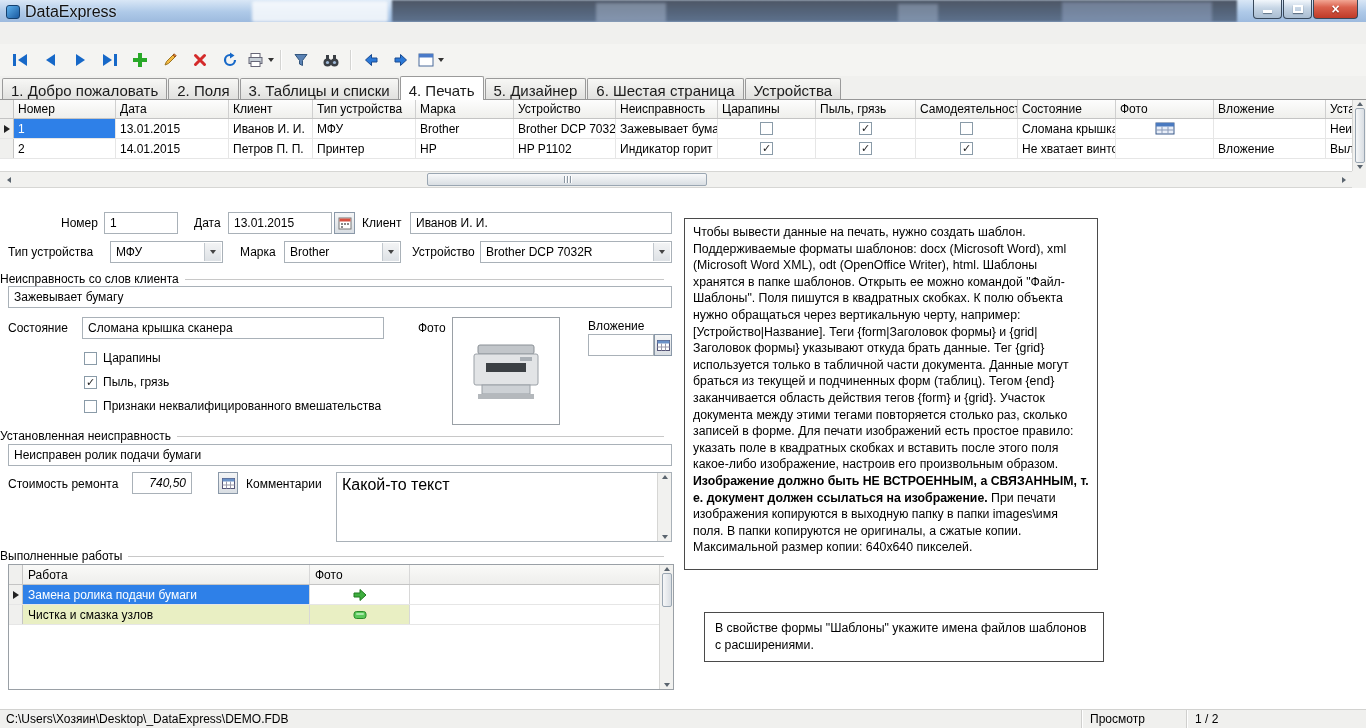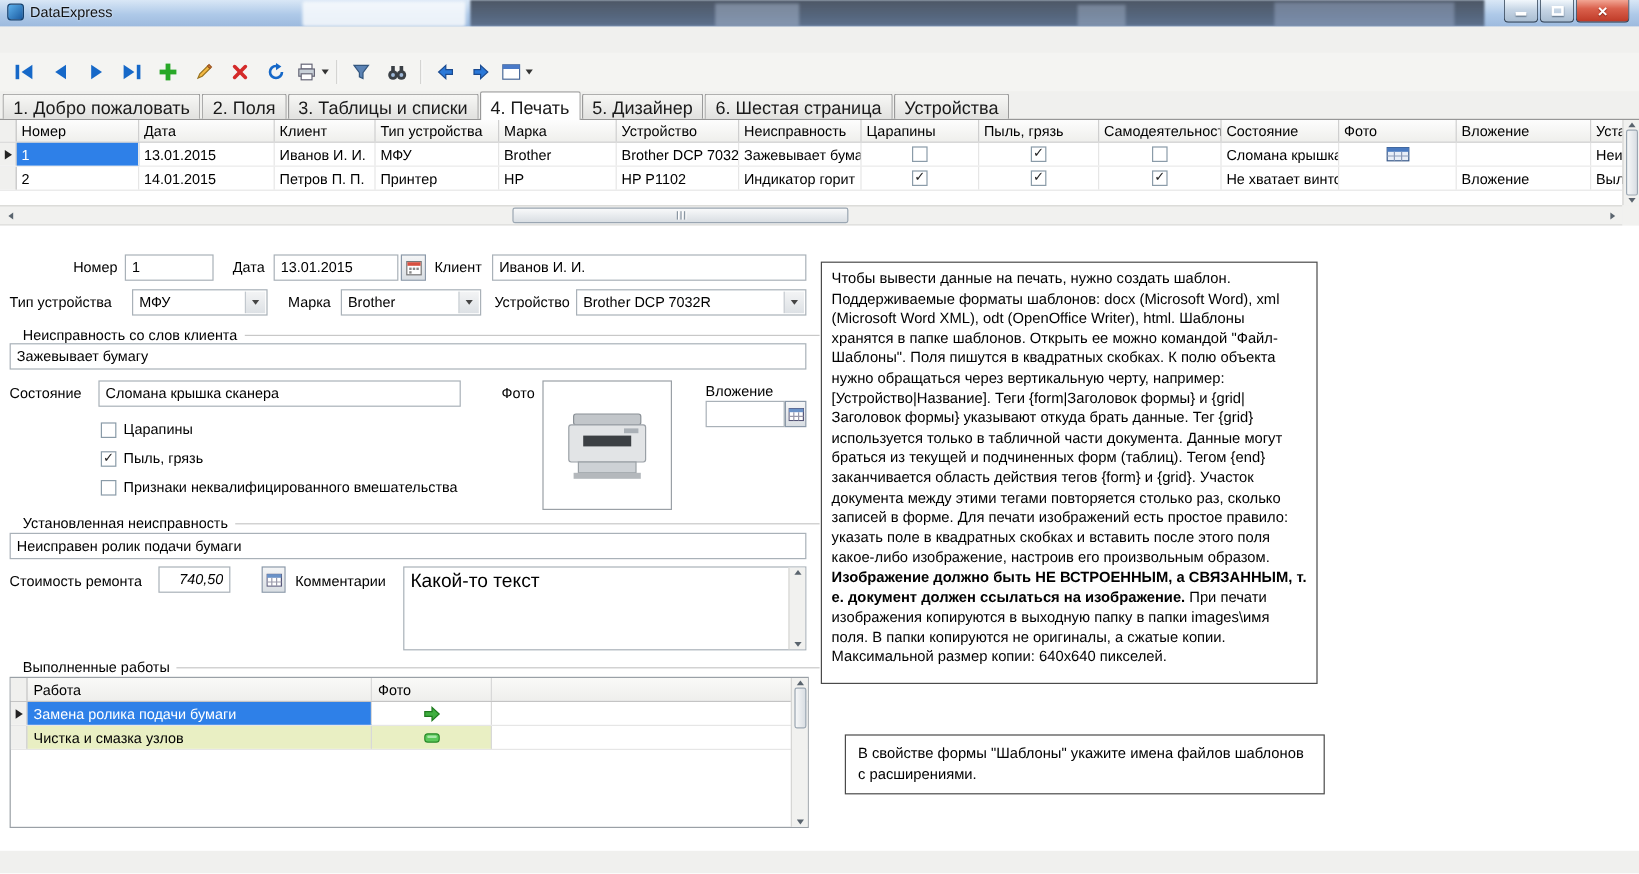--- a/index.html
+++ b/index.html
@@ -12,21 +12,21 @@
   background:linear-gradient(#d9e7f6,#aec9e8 55%,#9dbade); overflow:hidden; }
 .tb-shape { position:absolute; top:0; height:22px; }
 .tb-dark { left:392px; width:845px; background:linear-gradient(rgba(22,30,44,.72),rgba(48,60,82,.58)); filter:blur(1px); }
 .tb-light1 { left:252px; width:136px; top:1px; height:21px; background:rgba(248,250,253,.85); filter:blur(1.5px); border-radius:2px; }
 .tb-light2 { left:596px; width:70px; top:3px; height:19px; background:rgba(190,205,228,.40); filter:blur(1.5px); }
 .tb-light3 { left:898px; width:40px; top:4px; height:18px; background:rgba(190,205,228,.35); filter:blur(1.5px); }
 .tb-light4 { left:1062px; width:150px; top:2px; height:20px; background:rgba(170,190,220,.38); filter:blur(1.5px); }
 .title-left { position:absolute; left:6px; top:3px; display:flex; align-items:center; gap:5px; z-index:3; }
 .app-icon { width:14px; height:14px; border-radius:3px; border:1px solid #14406e;
   background:linear-gradient(135deg,#5cb0ec,#1a5aa0); }
-.title-text { font-size:12px; color:#111; text-shadow:0 0 2px #e8f2fc; }
+.title-text { font-size:16px; color:#111; text-shadow:0 0 2px #e8f2fc; }
 .win-buttons { position:absolute; right:8px; top:0; display:flex; z-index:4; }
 .winbtn { width:29px; height:19px; margin-left:1px; border:1px solid #38485a; border-top:none;
   border-radius:0 0 4px 4px; background:linear-gradient(#f2f7fc,#c6d5e5 45%,#a9bdd1);
   display:flex; align-items:center; justify-content:center; }
 .winbtn.close { width:45px; background:linear-gradient(#f2a694,#da614d 40%,#bf3a27); }
 .g-min { width:9px; height:3px; background:#fff; box-shadow:0 1px 1px rgba(40,60,80,.6); margin-top:5px; }
 .g-max { width:10px; height:8px; border:2px solid #fff; box-shadow:0 1px 1px rgba(40,60,80,.6); }
 .g-close { color:#fff; font-weight:bold; font-size:14px; line-height:14px; text-shadow:0 1px 1px #7c1d0e; }
 
 
@@ -98,21 +98,21 @@
   padding:0 5px; font-family:"Liberation Sans", sans-serif; color:#000; }
 .tb.num { text-align:right; }
 .combo { position:absolute; height:22px; border:1px solid #a9b1b8; background:#fff;
   display:flex; align-items:center; padding-left:5px; font-size:12px; }
 .arrowbox { position:absolute; right:1px; top:1px; bottom:1px; width:17px;
   background:linear-gradient(#f3f4f5,#dde1e5); border-left:1px solid #c2c8ce;
   display:flex; align-items:center; justify-content:center; }
 .darr { width:0; height:0; border-top:4px solid #444; border-left:3.5px solid transparent; border-right:3.5px solid transparent; }
 .sqbtn { position:absolute; width:21px; height:22px; border:1px solid #8a98a8;
   background:linear-gradient(#f4f5f6,#d9dee3); display:flex; align-items:center; justify-content:center; }
-.grouphdr { position:absolute; left:19px; width:664px; display:flex; align-items:center; gap:6px; }
+.grouphdr { position:absolute; left:0; width:664px; display:flex; align-items:center; gap:6px; }
 .gline { flex:1; height:1px; background:#c8c8c8; }
 .chk { position:absolute; display:flex; align-items:center; gap:6px; font-size:12px; }
 .photobox { position:absolute; left:452px; top:129px; width:108px; height:108px; background:#fff;
   border:1px solid #9aa0a6; display:flex; align-items:center; justify-content:center; }
 .ta-wrap { position:absolute; left:336px; top:284px; width:336px; height:70px; border:1px solid #a9b1b8; background:#fff; }
 .ta-text { position:absolute; left:0; top:0; right:14px; bottom:0; padding:3px 5px; font-size:16px; overflow:hidden; }
 .ta-scroll { position:absolute; right:0; top:0; bottom:0; width:14px; background:#f1f1ef; border-left:1px solid #d6d6d4;
   display:flex; flex-direction:column; align-items:center; justify-content:space-between; padding:2px 0; }
 
 
@@ -515,14 +515,19 @@
 
     <div class="helpbox">
       <span>Чтобы вывести данные на печать, нужно создать шаблон. Поддерживаемые форматы шаблонов: docx (Microsoft Word), xml (Microsoft Word XML), odt (OpenOffice Writer), html. Шаблоны хранятся в папке шаблонов. Открыть ее можно командой "Файл-Шаблоны". Поля пишутся в квадратных скобках. К полю объекта нужно обращаться через вертикальную черту, например: [Устройство|Название]. Теги {form|Заголовок формы} и {grid|Заголовок формы} указывают откуда брать данные. Тег {grid} используется только в табличной части документа. Данные могут браться из текущей и подчиненных форм (таблиц). Тегом {end} заканчивается область действия тегов {form} и {grid}. Участок документа между этими тегами повторяется столько раз, сколько записей в форме. Для печати изображений есть простое правило: указать поле в квадратных скобках и вставить после этого поля какое-либо изображение, настроив его произвольным образом. </span><b>Изображение должно быть НЕ ВСТРОЕННЫМ, а СВЯЗАННЫМ, т. е. документ должен ссылаться на изображение.</b><span> При печати изображения копируются в выходную папку в папки images\имя поля. В папки копируются не оригиналы, а сжатые копии. Максимальной размер копии: 640x640 пикселей.</span>
     </div>
     <div class="notebox">
       <span>В свойстве формы "Шаблоны" укажите имена файлов шаблонов с расширениями.</span>
     </div>
 
   </div>
 
+  <div class="statusbar">
+    <div class="sb-path">C:\Users\Хозяин\Desktop\_DataExpress\DEMO.FDB</div>
+    <div class="sb-panel sb-mode">Просмотр</div>
+    <div class="sb-panel sb-page">1 / 2</div>
+  </div>
 
 </div>
 
 </body></html>

